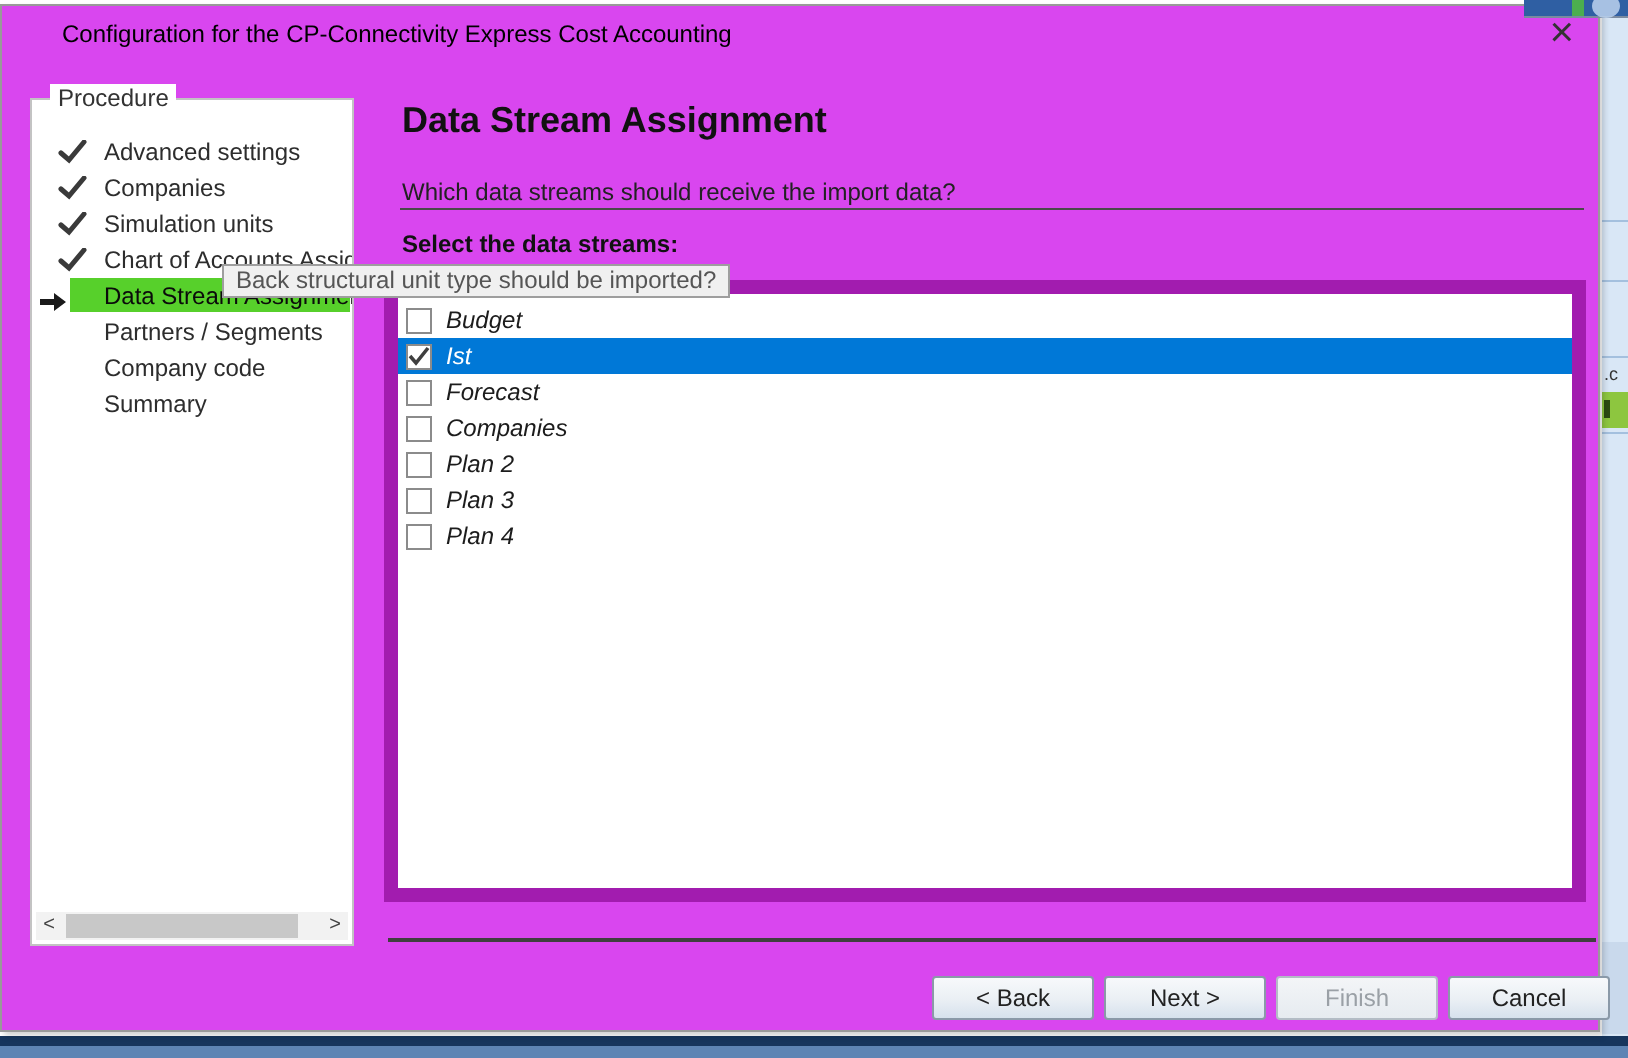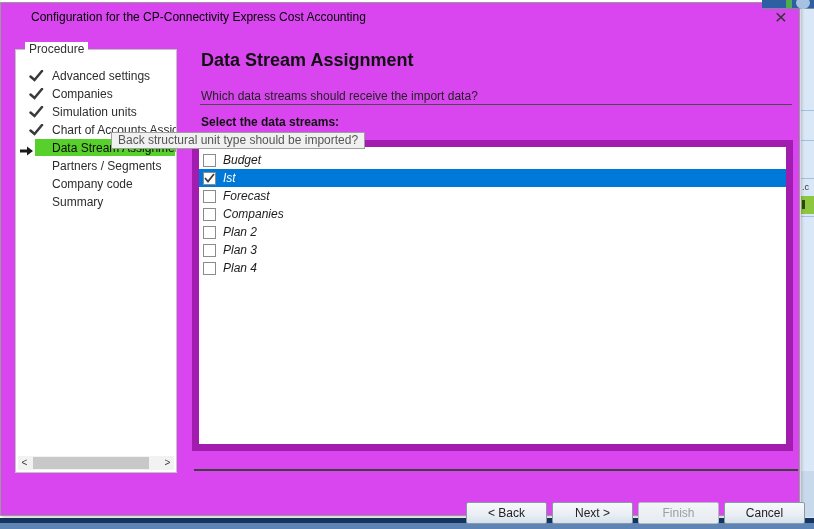--- a/index.html
+++ b/index.html
@@ -61,21 +61,21 @@
   .listbox{position:absolute;left:191px;top:137px;width:601px;height:311px;border:7px solid #a21caf;background:#fff;overflow:hidden;padding-top:4px;font-style:italic;}
   .list-row{position:relative;height:18px;display:flex;align-items:center;}
   .list-row.selected{background:var(--selection_blue);}
   .cbx{width:13px;height:13px;border:1px solid #8b8b8b;background:#fff;margin-left:4px;flex:0 0 13px;display:flex;align-items:center;justify-content:center;}
   .list-row .lbl{margin-left:7px;color:#1c1c1c;}
   .list-row.selected .lbl{color:#fff;}
 
   .div2{position:absolute;left:193px;top:466px;width:604px;height:2px;background:#3f3f3f;}
 
   
-  .btn-row{position:absolute;left:465px;top:499px;display:flex;gap:5px;}
+  .btn-row{position:absolute;left:465px;top:485px;display:flex;gap:5px;}
   .btn{width:81px;height:22px;font-family:"Liberation Sans",sans-serif;font-size:12px;color:#222;
     background:linear-gradient(#f7f9fb 0%,#eaeff4 55%,#d6e1ed 100%);
     border:1px solid #8a99a8;border-radius:2px;}
   .btn.disabled{color:#9aa0a6;border-color:#b3bcc5;background:linear-gradient(#f3f5f7,#e6ebf0);}
 
   
   .tooltip{position:absolute;left:110px;top:129px;height:17px;line-height:15px;padding:0 6px;
     background:#f0f0f0;border:1px solid #9e9e9e;color:#555;white-space:nowrap;z-index:50;}
 </style>
 </head>

